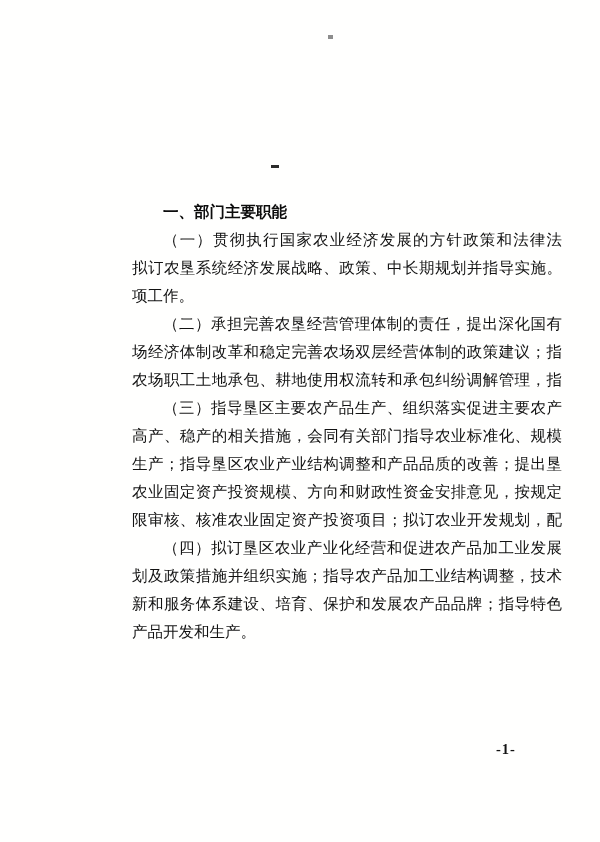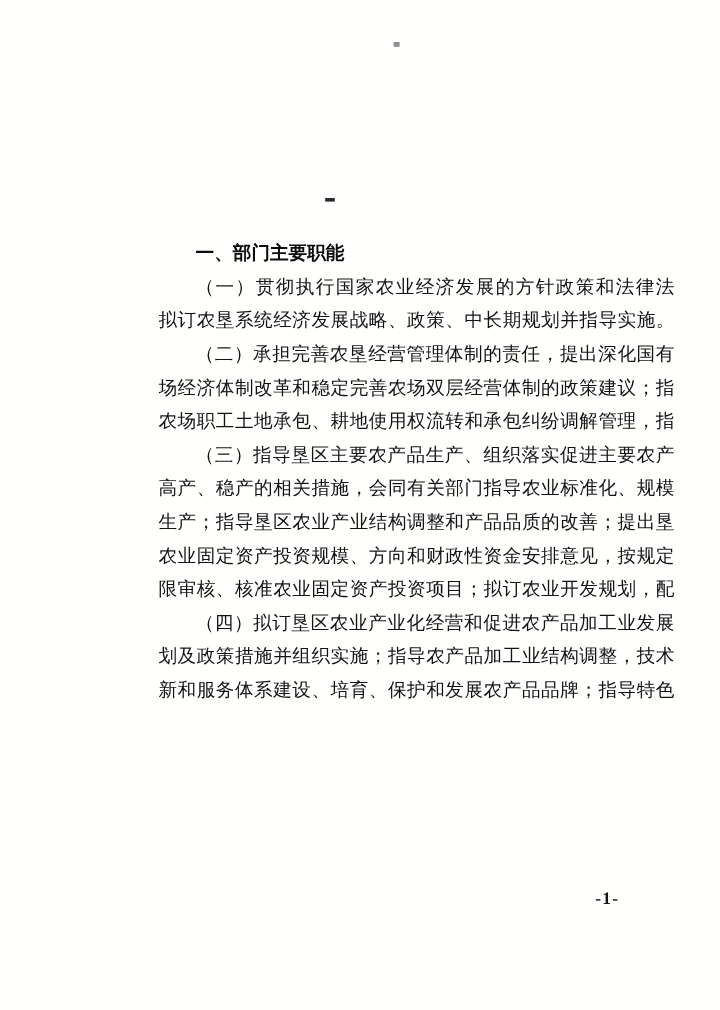--- a/index.html
+++ b/index.html
@@ -92,29 +92,31 @@
   <div class="speck"></div>
 
 
   <div class="title-dash"></div>
 
   <div class="content">
     <div class="line indent heading">一、部门主要职能</div>
     <div>
         <div class="line indent fill">（一）贯彻执行国家农业经济发展的方针政策和法律法规，</div>
         <div class="line fill">拟订农垦系统经济发展战略、政策、中长期规划并指导实施。指</div>
+        <div class="line">项工作。</div>
         <div class="line indent fill">（二）承担完善农垦经营管理体制的责任，提出深化国有农</div>
         <div class="line fill">场经济体制改革和稳定完善农场双层经营体制的政策建议；指导</div>
         <div class="line fill">农场职工土地承包、耕地使用权流转和承包纠纷调解管理，指导</div>
         <div class="line indent fill">（三）指导垦区主要农产品生产、组织落实促进主要农产品</div>
         <div class="line fill">高产、稳产的相关措施，会同有关部门指导农业标准化、规模化</div>
         <div class="line fill">生产；指导垦区农业产业结构调整和产品品质的改善；提出垦区</div>
         <div class="line fill">农业固定资产投资规模、方向和财政性资金安排意见，按规定权</div>
         <div class="line fill">限审核、核准农业固定资产投资项目；拟订农业开发规划，配合</div>
         <div class="line indent fill">（四）拟订垦区农业产业化经营和促进农产品加工业发展规</div>
         <div class="line fill">划及政策措施并组织实施；指导农产品加工业结构调整，技术创</div>
         <div class="line fill">新和服务体系建设、培育、保护和发展农产品品牌；指导特色农</div>
+        <div class="line">产品开发和生产。</div>
       </div>
   </div>
 
   <div class="page-number">-1-</div>
 
 </div>
 
 </body></html>

